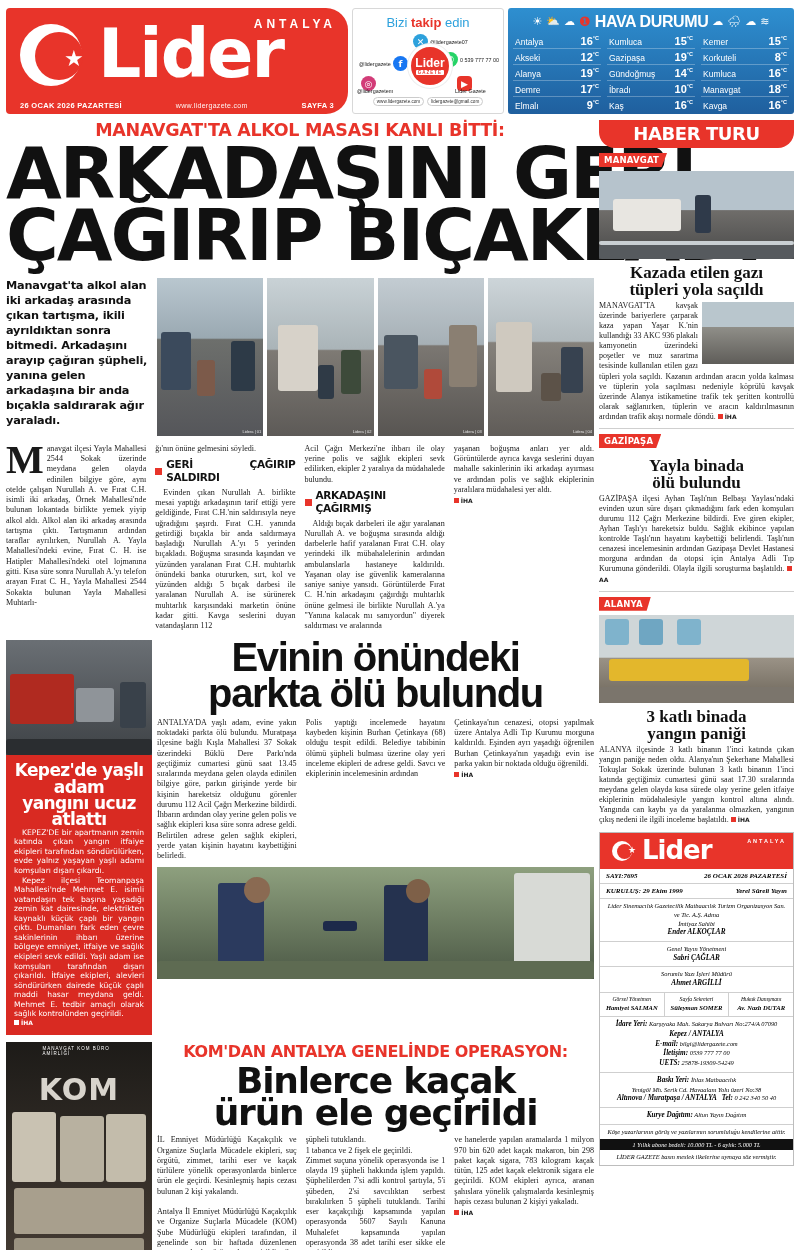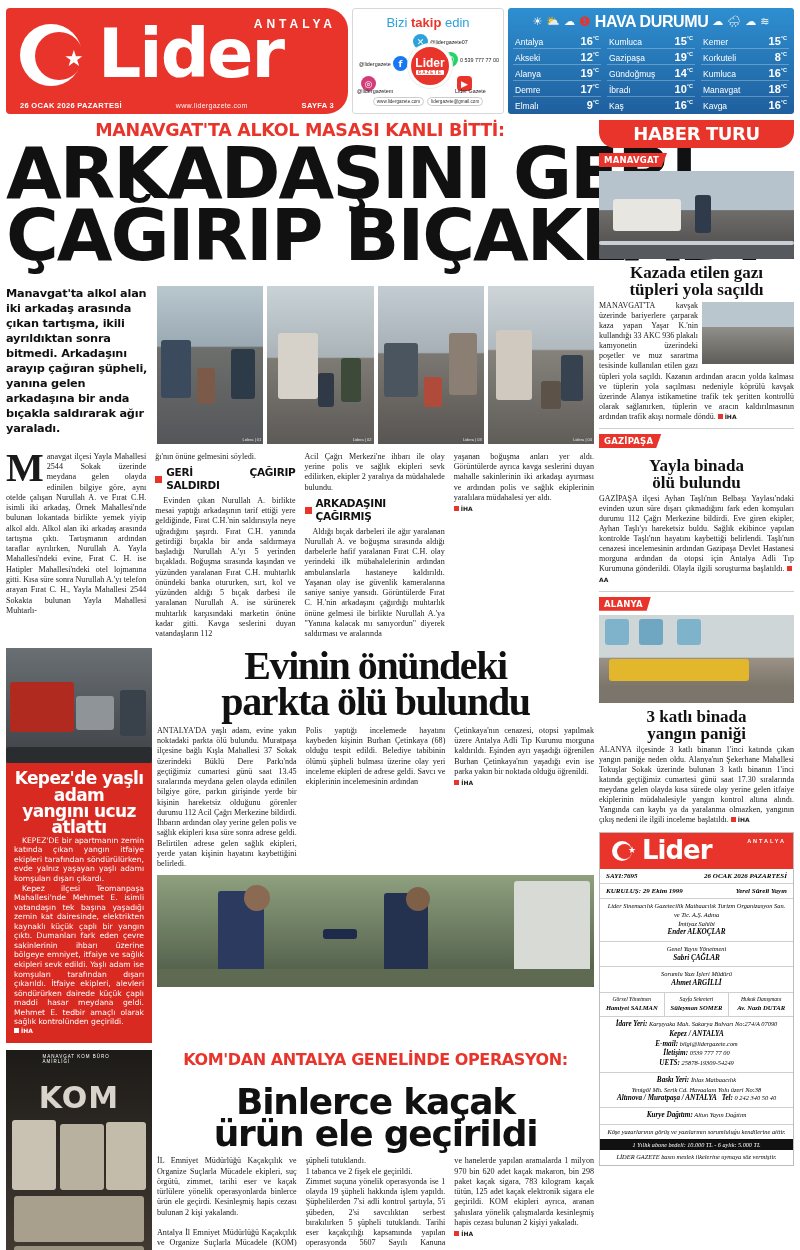--- a/index.html
+++ b/index.html
@@ -115,21 +115,21 @@
     transform:scaleY(1.05); margin-top:2px;
   }
   .big-head {
     text-align:center; font-size:72px; line-height:.86; font-weight:700;
     letter-spacing:-2px; color:#111; font-family:"DejaVu Sans", sans-serif;
     margin-top:3px;
   }
   .big-head div{ white-space:nowrap; }
 
   
-  .lead-row { display:flex; gap:5px; margin-top:19px; }
+  .lead-row { display:flex; gap:5px; margin-top:11px; }
   .lead-text {
     width:146px; font-size:11.3px; line-height:1.33; font-weight:700;
     color:#111; font-family:"DejaVu Sans", sans-serif; letter-spacing:-.2px;
   }
   .photo-strip { display:flex; gap:4px; flex:1; }
   .ph { position:relative; flex:1; height:158px; overflow:hidden; }
   .ph .cap { position:absolute; right:2px; bottom:2px; font-size:4px; color:#fff; opacity:.85;}
 
   
   .scene1{ background:linear-gradient(#b9c7cf 0%,#9aa9b2 38%,#6d6f6c 39%,#55565a 100%); }
@@ -161,39 +161,39 @@
   .kepez-photo{ height:115px; background:linear-gradient(#6a6f74,#3e4246); position:relative; overflow:hidden; }
   .kepez-box{ background:#d92a22; color:#fff; padding:7px 8px 8px 8px; }
   .kepez-ttl{ font-family:"DejaVu Sans",sans-serif; font-weight:700; font-size:17px;
               line-height:.96; letter-spacing:-.6px; text-align:center; }
   .kepez-body{ font-size:7.6px; line-height:1.26; text-align:justify; 
                font-family:"DejaVu Sans",sans-serif; }
   .kepez-body p{ text-indent:8px; }
 
   
   .park-wrap{ flex:1; }
-  .park-head{ text-align:center; font-family:Liberation Serif, serif; font-weight:700;
+  .park-head{ text-align:center; font-family:Liberation Sans, sans-serif; font-weight:700;
               font-size:40px; line-height:.88; letter-spacing:-1.4px; color:#111; }
   .park-cols{ display:flex; gap:9px; margin-top:7px; }
   .park-photo{ height:112px; margin-top:5px; position:relative; overflow:hidden;
                background:linear-gradient(#8ea07e,#4b5845); }
 
   
   .kom-row { display:flex; gap:5px; margin-top:7px; }
   .kom-photo{ width:146px; height:250px; background:linear-gradient(#1d1b18,#4a4037); position:relative; overflow:hidden;}
   .kom-banner{ position:absolute; top:4px; left:50%; transform:translateX(-50%);
                font-size:4.5px; color:#fff; letter-spacing:1px; }
   .kom-logo{ position:absolute; top:30px; left:50%; transform:translateX(-50%);
              font-family:"DejaVu Sans",sans-serif; font-size:30px; font-weight:700;
              color:#d8d4cc; letter-spacing:1px; }
   .kom-main{ flex:1; }
   .kom-kicker{ color:#e8342a; font-family:"DejaVu Sans",sans-serif; font-weight:700;
                font-size:16px; text-align:center; letter-spacing:-.4px; }
   .kom-head{ text-align:center; font-family:"DejaVu Sans",sans-serif; font-weight:700;
-             font-size:36px; line-height:.9; letter-spacing:-1.2px; color:#111; margin-top:17px;}
+             font-size:36px; line-height:.9; letter-spacing:-1.2px; color:#111; margin-top:4px;}
   .kom-cols{ display:flex; gap:9px; margin-top:6px; }
 
   
   .haber-turu{
     background:#e8342a; color:#fff; text-align:center;
     font-family:"DejaVu Sans",sans-serif; font-weight:700; font-size:18px;
     letter-spacing:-.4px; padding:3px 0 4px 0; border-radius:0 0 16px 16px;
     margin-top:2px;
   }
   .sb-tag{

